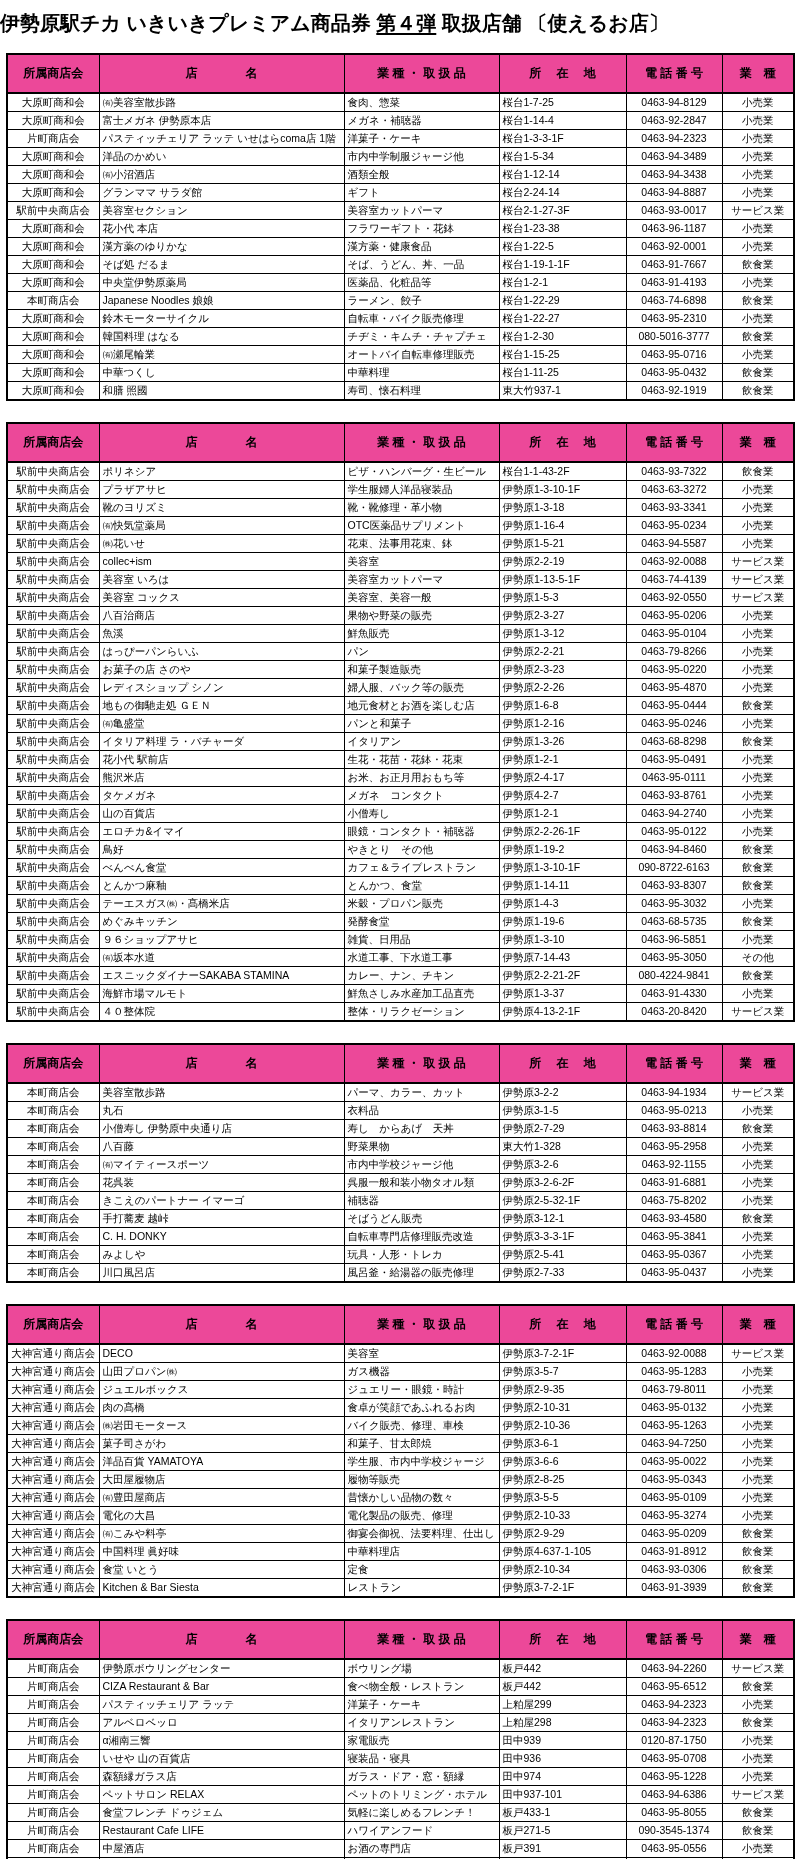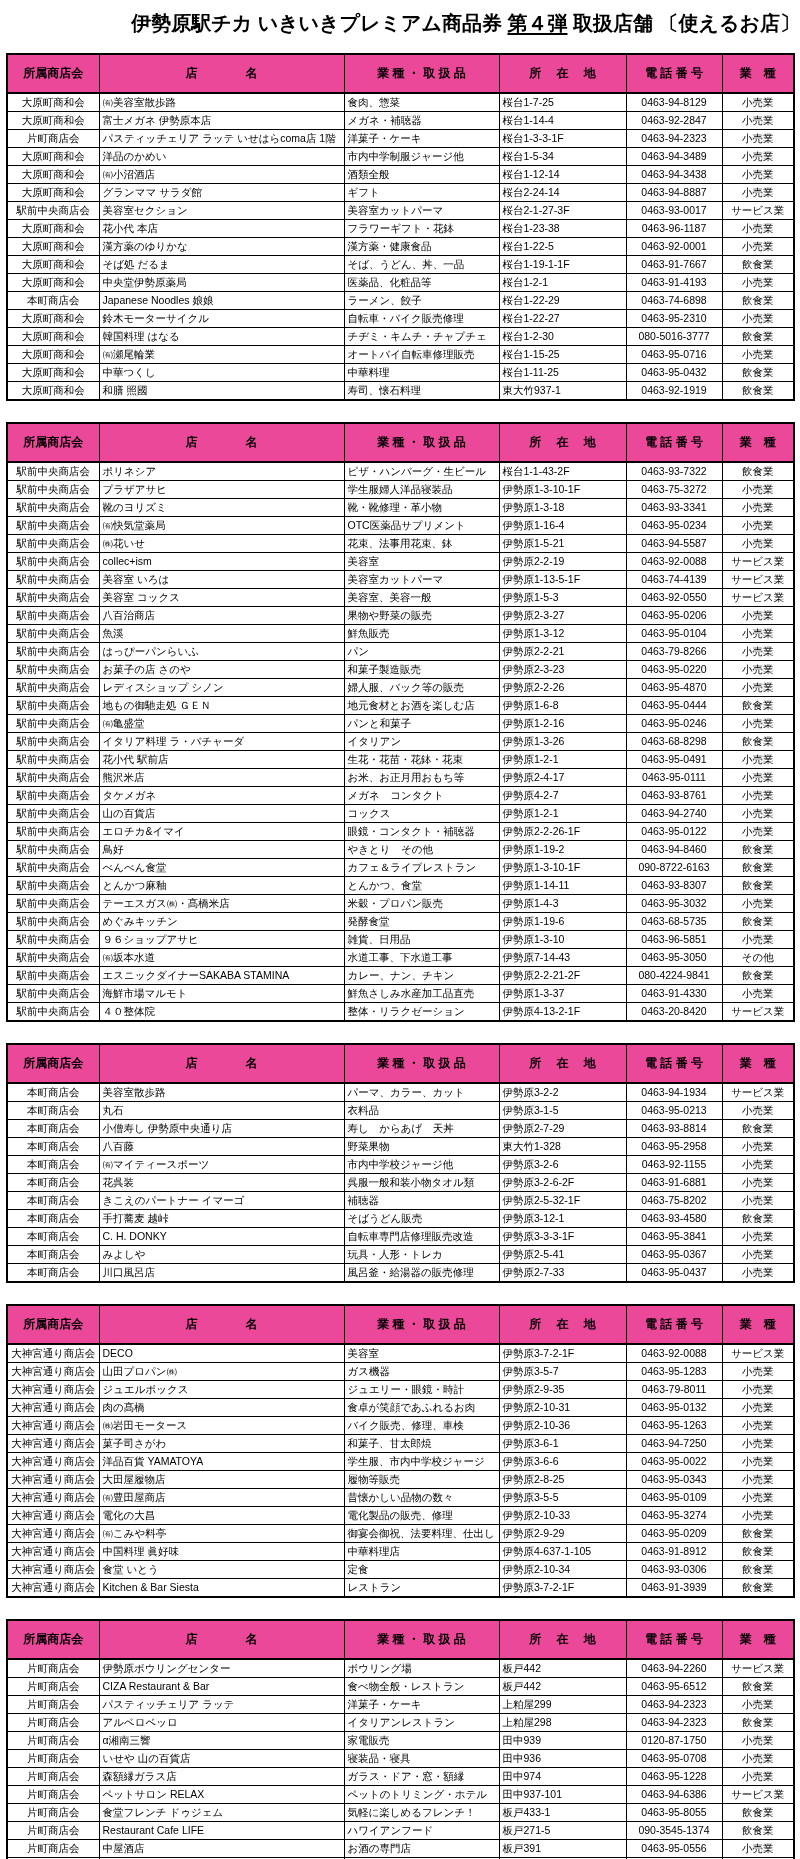--- a/index.html
+++ b/index.html
@@ -4,21 +4,21 @@
 <style>
   html,body { margin:0; padding:0; background:#ffffff; }
   body {
     width:800px; height:1859px; overflow:hidden;
     font-family:"Liberation Sans","DejaVu Sans",sans-serif;
     color:#000;
     -webkit-font-smoothing:antialiased;
   }
   .page { padding-top:8px; }
   .title {
-    text-align:right; font-weight:bold; font-size:20px;
+    text-align:left; font-weight:bold; font-size:20px;
     margin:2px 0 16px 0; white-space:nowrap;
   }
   .title .u { text-decoration:underline; text-underline-offset:3px; }
   .subrow { position:relative; height:24px; margin-bottom:2px; }
   .note  { position:absolute; left:113px; bottom:3px; font-size:12px; }
   .date  { position:absolute; left:413px; bottom:3px; font-size:12px; }
   .count { position:absolute; left:593px; bottom:1px; font-size:17px; }
   table.store-table {
     border-collapse:collapse; table-layout:fixed;
     width:787px; margin:0 0 21px 6px;
@@ -233,21 +233,21 @@
             <td class="c2">ピザ・ハンバーグ・生ビール</td>
             <td class="c3">桜台1-1-43-2F</td>
             <td class="c4">0463-93-7322</td>
             <td class="c5">飲食業</td>
           </tr>
           <tr>
             <td class="c0">駅前中央商店会</td>
             <td class="c1">プラザアサヒ</td>
             <td class="c2">学生服婦人洋品寝装品</td>
             <td class="c3">伊勢原1-3-10-1F</td>
-            <td class="c4">0463-75-3272</td>
+            <td class="c4">0463-63-3272</td>
             <td class="c5">小売業</td>
           </tr>
           <tr>
             <td class="c0">駅前中央商店会</td>
             <td class="c1">靴のヨリズミ</td>
             <td class="c2">靴・靴修理・革小物</td>
             <td class="c3">伊勢原1-3-18</td>
             <td class="c4">0463-93-3341</td>
             <td class="c5">小売業</td>
           </tr>
@@ -375,21 +375,21 @@
             <td class="c0">駅前中央商店会</td>
             <td class="c1">タケメガネ</td>
             <td class="c2">メガネ　コンタクト</td>
             <td class="c3">伊勢原4-2-7</td>
             <td class="c4">0463-93-8761</td>
             <td class="c5">小売業</td>
           </tr>
           <tr>
             <td class="c0">駅前中央商店会</td>
             <td class="c1">山の百貨店</td>
-            <td class="c2">コックス</td>
+            <td class="c2">小僧寿し</td>
             <td class="c3">伊勢原1-2-1</td>
             <td class="c4">0463-94-2740</td>
             <td class="c5">小売業</td>
           </tr>
           <tr>
             <td class="c0">駅前中央商店会</td>
             <td class="c1">エロチカ&amp;イマイ</td>
             <td class="c2">眼鏡・コンタクト・補聴器</td>
             <td class="c3">伊勢原2-2-26-1F</td>
             <td class="c4">0463-95-0122</td>

